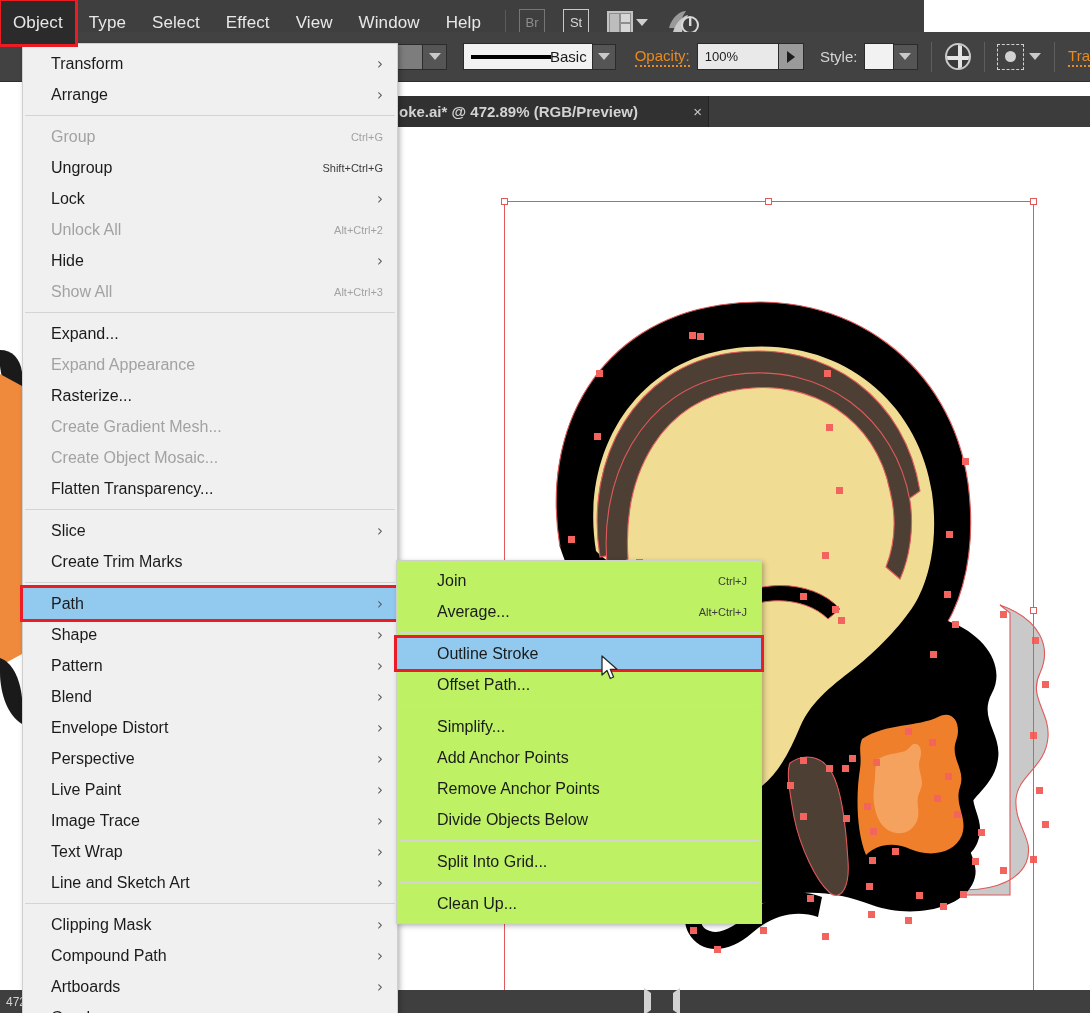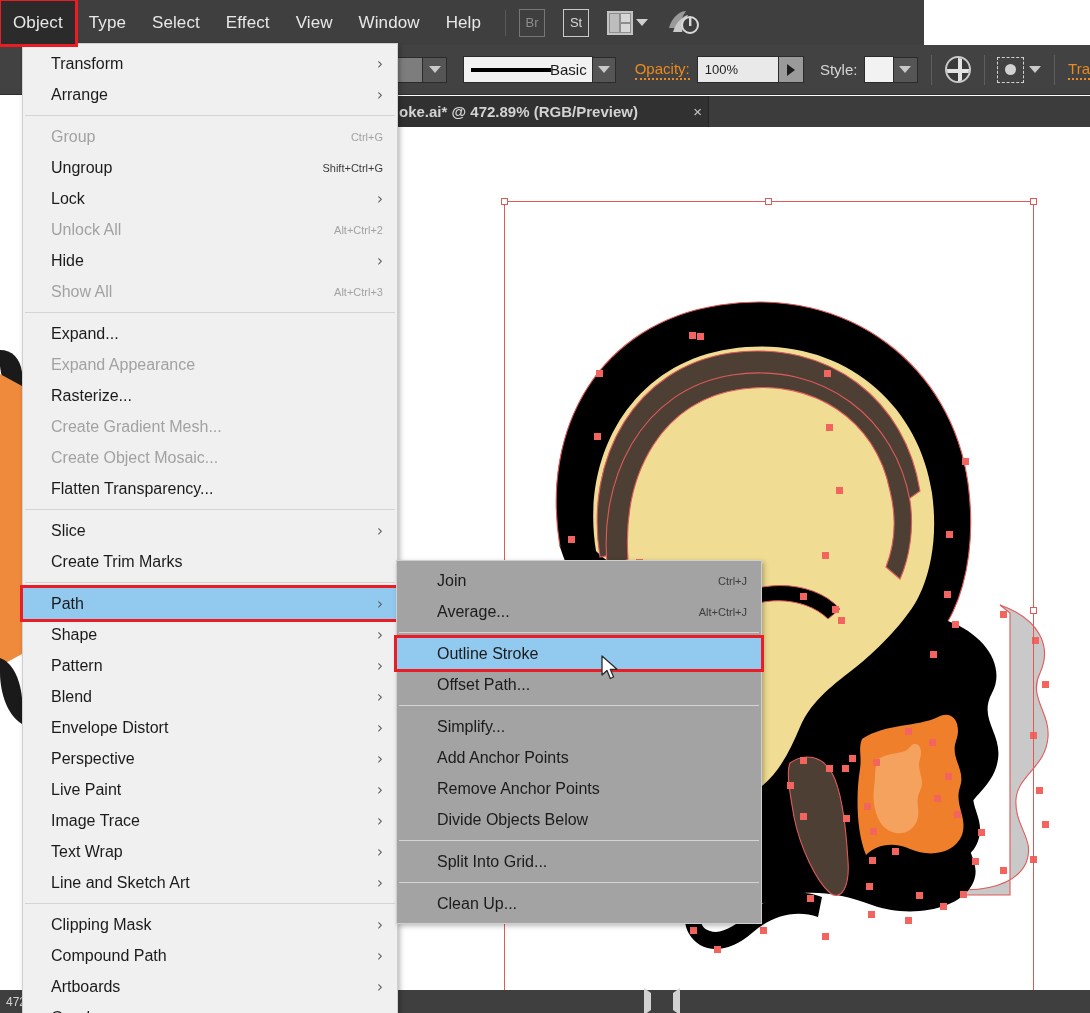--- a/index.html
+++ b/index.html
@@ -62,21 +62,21 @@
   .icon-layout i { display: block; background: #d7d7d7; border: 1px solid #8e8e8e; }
   .icon-layout i:nth-child(1) { grid-row: 1 / span 2; background:#bdbdbd; }
   .caret-dn {
     width: 0; height: 0; border-left: 6px solid transparent;
     border-right: 6px solid transparent; border-top: 7px solid #d0d0d0;
     margin-left: 3px;
   }
 
   
   .controlbar {
-    position: absolute; left: 0; top: 45px;
+    position: absolute; left: 0; top: 32px;
     width: 1090px; height: 50px;
     background: #424242;
     border-bottom: 1px solid #2e2e2e;
     display: flex; align-items: center;
   }
   .cb-swatch {
     width: 48px; height: 26px; background: #7d7d7d;
     border: 1px solid #2b2b2b;
   }
   .cb-dropbtn {
@@ -207,21 +207,21 @@
     background: #92c9ef;
     outline: 3px solid #ec1c24;
     outline-offset: 0px;
     z-index: 2;
   }
 
   
   .submenu {
     position: absolute; left: 396px; top: 560px;
     width: 366px;
-    background: #a3a3a3;
+    background: #bef264;
     border: 1px solid #cfcfcf;
     box-shadow: 2px 2px 5px rgba(0,0,0,.28);
     padding: 4px 0;
     z-index: 25;
   }
   .submenu .mi { padding-left: 40px; }
 
   
   .cursor { position: absolute; left: 601px; top: 655px; z-index: 40; }
 

